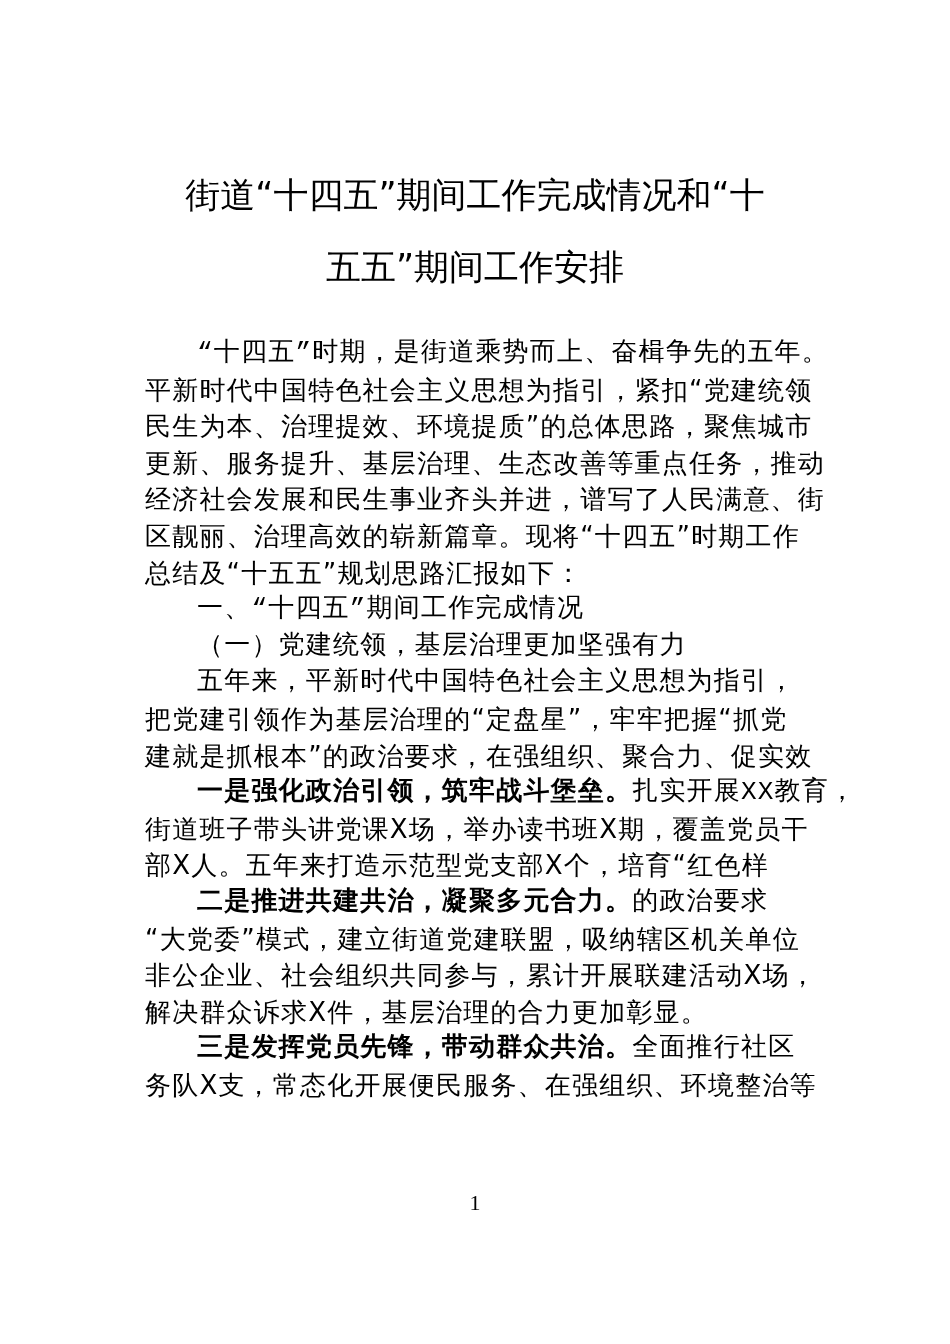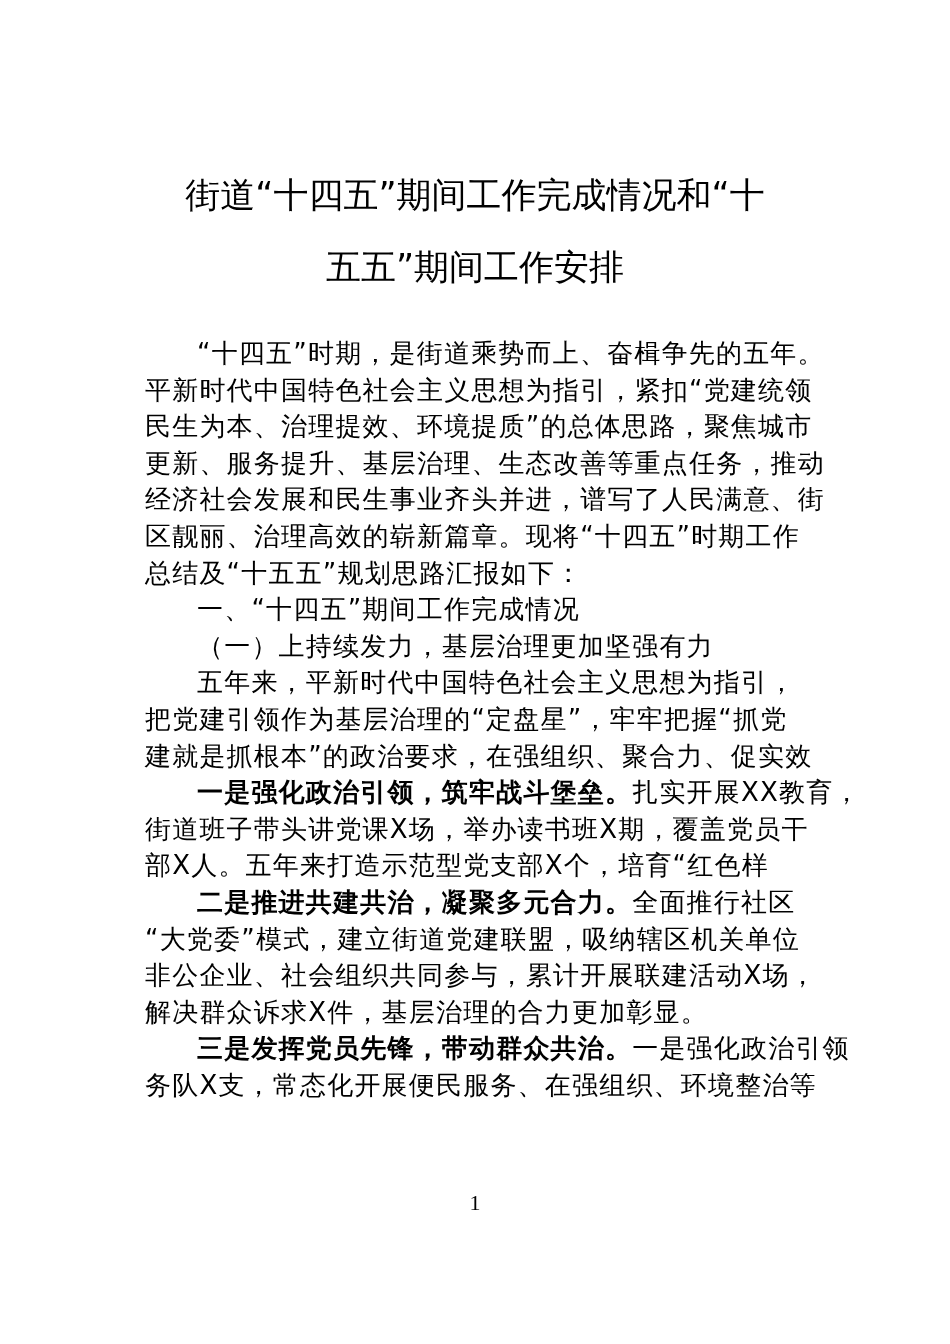--- a/index.html
+++ b/index.html
@@ -6,50 +6,50 @@
   body { width: 950px; height: 1344px; position: relative; overflow: hidden;
          font-family: "DejaVu Sans", "Liberation Sans", sans-serif; color: #000; }
   .page { position: absolute; left: 0; top: 0; width: 950px; height: 1344px; background: #fff; }
   .title { position: absolute; left: 145px; width: 660px; text-align: center;
            font-size: 35px; line-height: 40px; white-space: nowrap; letter-spacing: 0px; }
   .title.l1 { top: 175px; }
   .title.l2 { top: 247px; }
   .body { position: absolute; left: 145px; top: 335px; width: 662px; }
   .line { height: 36.6px; line-height: 36.6px; font-size: 26px; white-space: nowrap;
           letter-spacing: 1.2px; }
-  .indent { padding-left: 52px; }
+  .indent { padding-left: 52px; font-family: Liberation Mono, monospace; }
   .bold { font-weight: bold; }
   .footer { position: absolute; top: 1190px; left: 0; width: 950px; text-align: center;
             font-family: "Liberation Serif", serif; font-size: 22px; }
 </style>
 </head>
 <body>
 
 <div class="page">
   <div class="title l1">街道“十四五”期间工作完成情况和“十</div>
   <div class="title l2">五五”期间工作安排</div>
 
   <div class="body" id="body-lines">
       <div class="line indent"><span>“十四五”时期，是街道乘势而上、奋楫争先的五年。</span></div>
       <div class="line"><span>平新时代中国特色社会主义思想为指引，紧扣“党建统领</span></div>
       <div class="line"><span>民生为本、治理提效、环境提质”的总体思路，聚焦城市</span></div>
       <div class="line"><span>更新、服务提升、基层治理、生态改善等重点任务，推动</span></div>
       <div class="line"><span>经济社会发展和民生事业齐头并进，谱写了人民满意、街</span></div>
       <div class="line"><span>区靓丽、治理高效的崭新篇章。现将“十四五”时期工作</span></div>
       <div class="line"><span>总结及“十五五”规划思路汇报如下：</span></div>
       <div class="line indent"><span>一、“十四五”期间工作完成情况</span></div>
-      <div class="line indent"><span>（一）上持续发力，基层治理更加坚强有力</span></div>
+      <div class="line indent"><span>（一）党建统领，基层治理更加坚强有力</span></div>
       <div class="line indent"><span>五年来，平新时代中国特色社会主义思想为指引，</span></div>
       <div class="line"><span>把党建引领作为基层治理的“定盘星”，牢牢把握“抓党</span></div>
       <div class="line"><span>建就是抓根本”的政治要求，在强组织、聚合力、促实效</span></div>
       <div class="line indent"><span class="bold">一是强化政治引领，筑牢战斗堡垒。</span><span>扎实开展XX教育，</span></div>
       <div class="line"><span>街道班子带头讲党课X场，举办读书班X期，覆盖党员干</span></div>
       <div class="line"><span>部X人。五年来打造示范型党支部X个，培育“红色样</span></div>
-      <div class="line indent"><span class="bold">二是推进共建共治，凝聚多元合力。</span><span>全面推行社区</span></div>
+      <div class="line indent"><span class="bold">二是推进共建共治，凝聚多元合力。</span><span>的政治要求</span></div>
       <div class="line"><span>“大党委”模式，建立街道党建联盟，吸纳辖区机关单位</span></div>
       <div class="line"><span>非公企业、社会组织共同参与，累计开展联建活动X场，</span></div>
       <div class="line"><span>解决群众诉求X件，基层治理的合力更加彰显。</span></div>
-      <div class="line indent"><span class="bold">三是发挥党员先锋，带动群众共治。</span><span>一是强化政治引领</span></div>
+      <div class="line indent"><span class="bold">三是发挥党员先锋，带动群众共治。</span><span>全面推行社区</span></div>
       <div class="line"><span>务队X支，常态化开展便民服务、在强组织、环境整治等</span></div>
     </div>
 
   <div class="footer">1</div>
 </div>
 
 </body></html>

